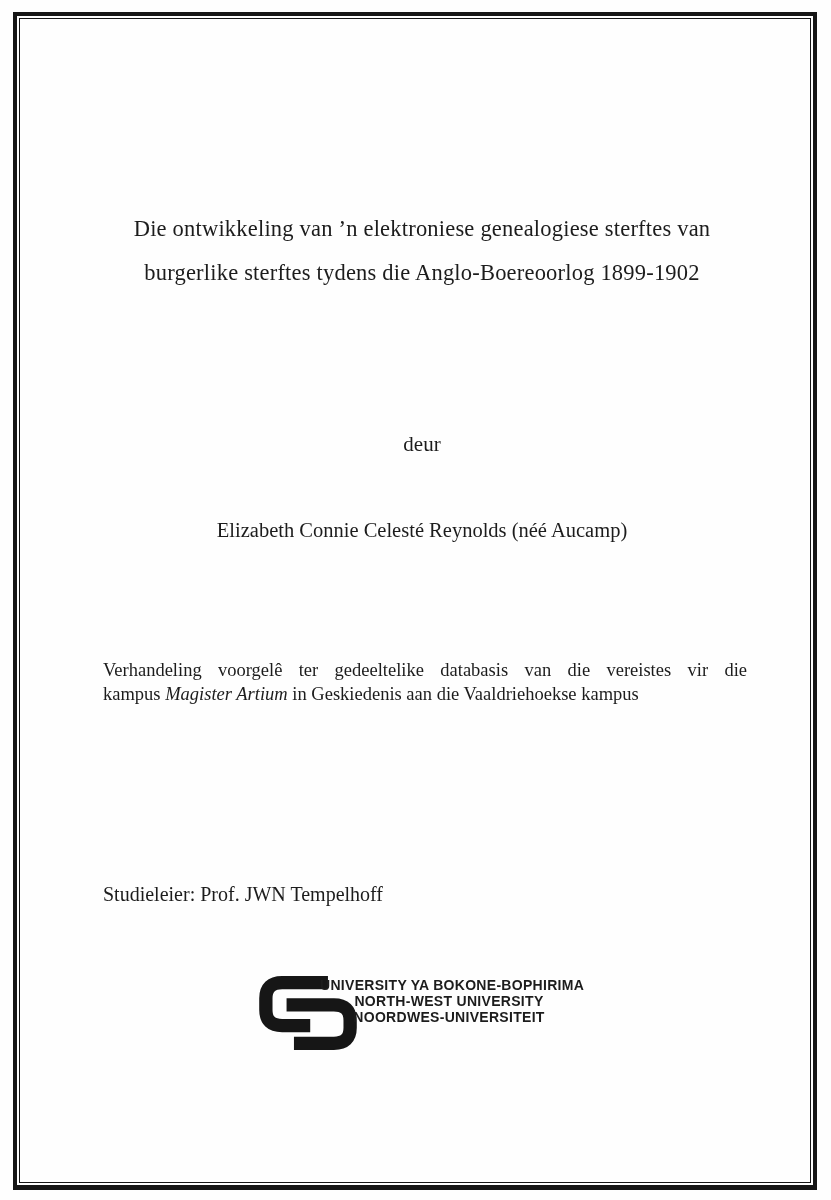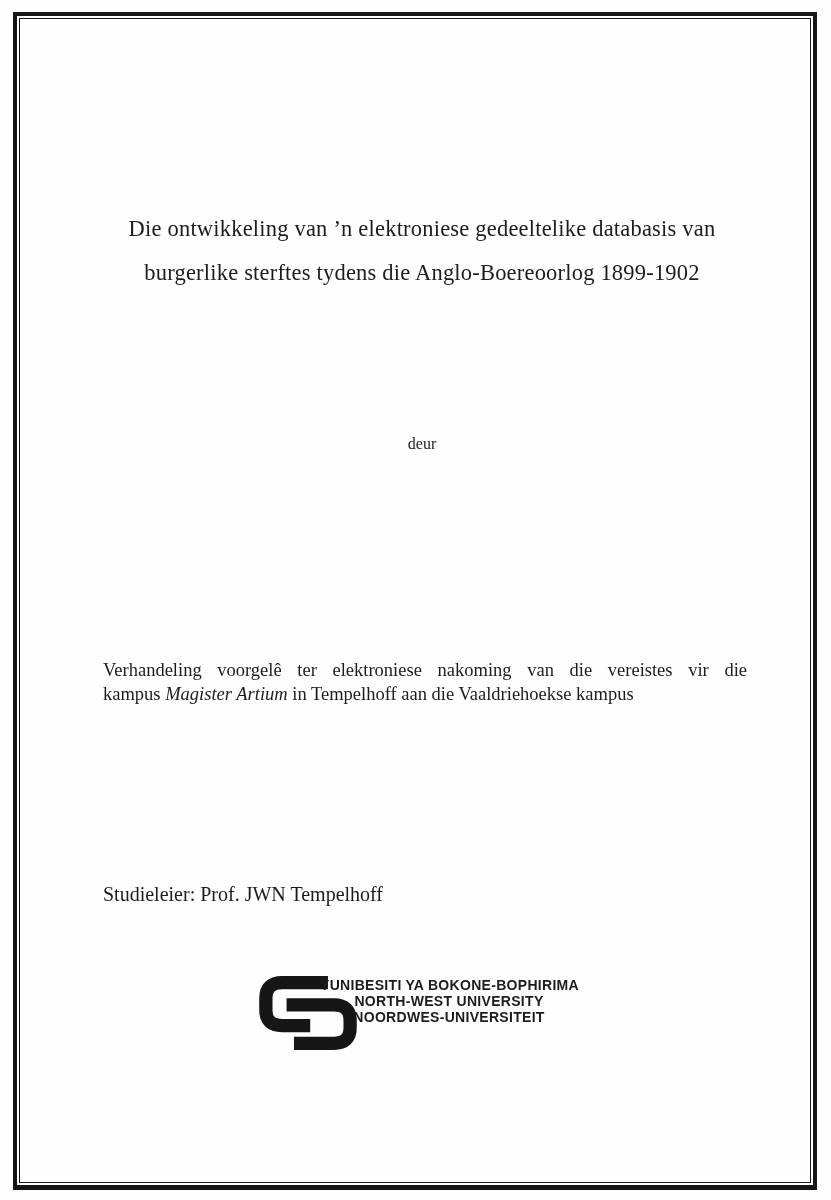--- a/index.html
+++ b/index.html
@@ -37,21 +37,21 @@
     text-align: center;
   }
   .title-block {
     top: 207px;
     font-size: 22.5px;
     line-height: 44px;
     letter-spacing: 0.2px;
   }
   .byline {
     top: 431px;
-    font-size: 16px;
+    font-size: 21px;
     line-height: 26px;
   }
   .author {
     top: 515px;
     font-size: 20.5px;
     line-height: 30px;
   }
   .statement {
     position: absolute;
     left: 103px;
@@ -99,42 +99,43 @@
 </head>
 <body>
 
 <div class="page">
 
   <div class="frame-outer">
     <div class="frame-inner"></div>
   </div>
 
   <div class="center-band title-block">
-    <div>Die ontwikkeling van ’n elektroniese gedeeltelike databasis van</div>
+    <div>Die ontwikkeling van ’n elektroniese genealogiese sterftes van</div>
     <div>burgerlike sterftes tydens die Anglo-Boereoorlog 1899-1902</div>
   </div>
 
   <div class="center-band byline">deur</div>
 
+  <div class="center-band author">Elizabeth Connie Celesté Reynolds (néé Aucamp)</div>
 
   <div class="statement">
-    <div class="justified">Verhandeling voorgelê ter elektroniese nakoming van die vereistes vir die</div>
-    <div><span>kampus </span><span class="italic">Magister Artium</span><span> in Tempelhoff aan die Vaaldriehoekse kampus</span></div>
+    <div class="justified">Verhandeling voorgelê ter gedeeltelike databasis van die vereistes vir die</div>
+    <div><span>kampus </span><span class="italic">Magister Artium</span><span> in Geskiedenis aan die Vaaldriehoekse kampus</span></div>
   </div>
 
   <div class="supervisor-block">
     <div>Studieleier: Prof. JWN Tempelhoff</div>
   </div>
 
   <svg class="logo-mark" viewBox="0 0 138 102" preserveAspectRatio="xMidYMid meet" aria-hidden="true">
     <g fill="none" stroke="#161616" stroke-width="18" stroke-linecap="butt">
       <path d="M 96 10 H 34 Q 12 10 12 31 V 47 Q 12 68 34 68 H 72"></path>
       <path d="M 40 40 H 104 Q 126 40 126 61 V 71 Q 126 92 104 92 H 50"></path>
     </g>
   </svg>
 
   <div class="logo-text">
-    <div>YUNIBESITI YA BOKONE-BOPHIRIMA</div>
+    <div>UNIVERSITY YA BOKONE-BOPHIRIMA</div>
     <div>NORTH-WEST UNIVERSITY</div>
     <div>NOORDWES-UNIVERSITEIT</div>
   </div>
 
 </div>
 
 </body></html>

